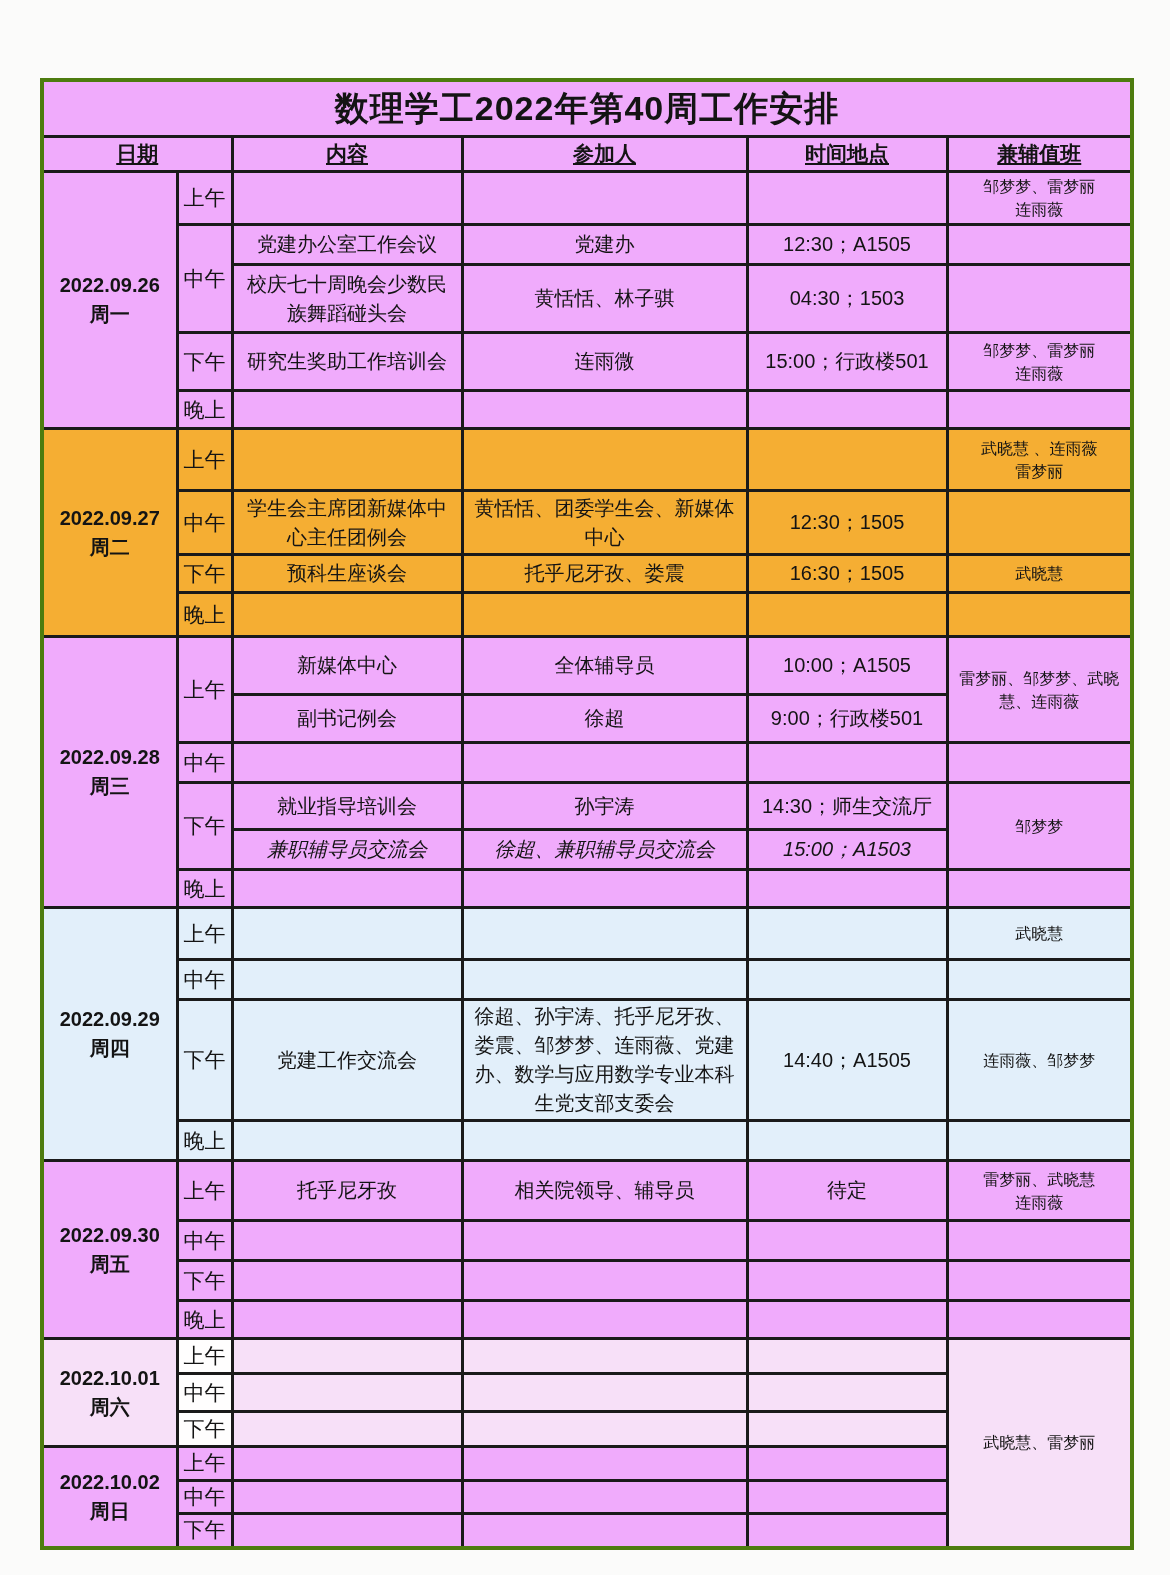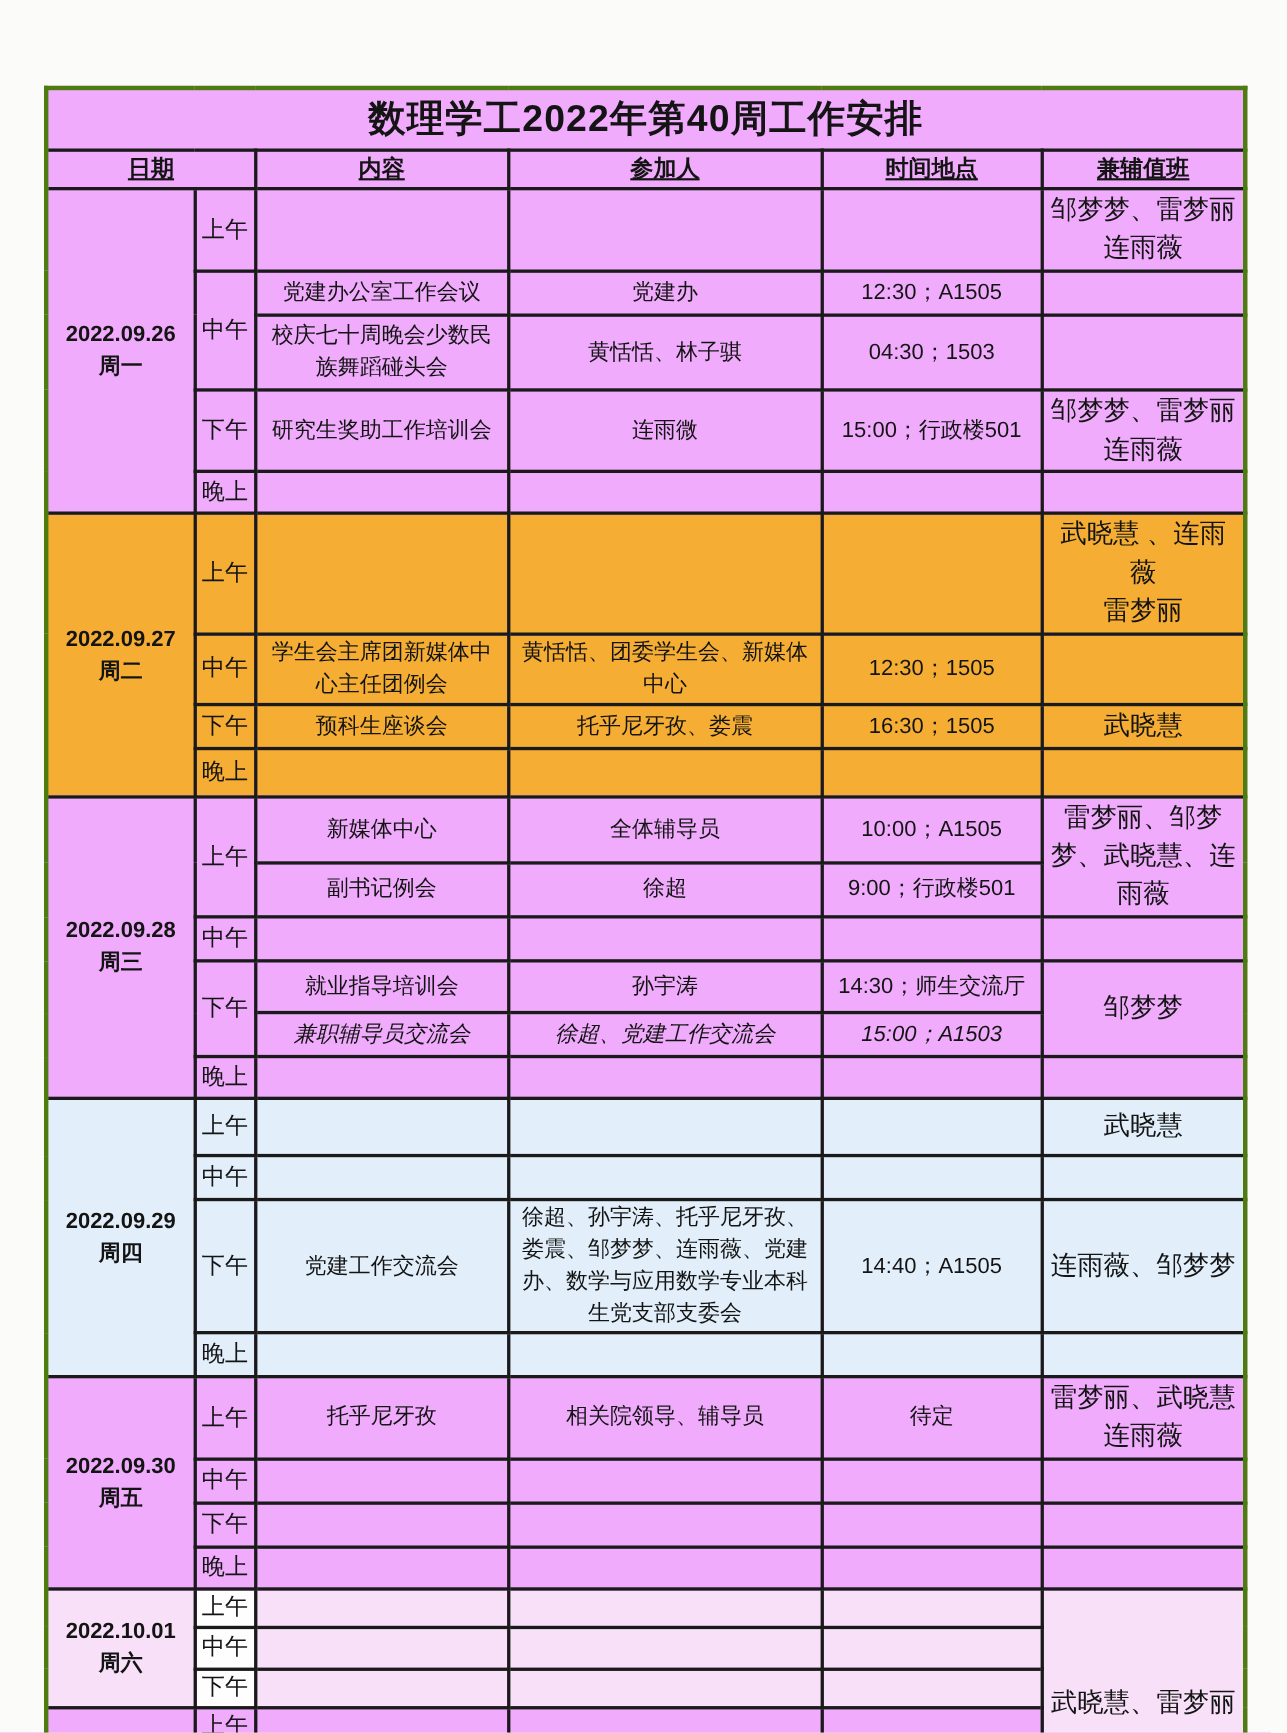--- a/index.html
+++ b/index.html
@@ -42,21 +42,21 @@
     font-weight: bold;
     height: 32px;
     padding: 0 4px;
     text-decoration: underline;
   }
   .col-0 { font-size: 20px; font-weight: bold; letter-spacing: 0; padding: 0 1px; }
   .col-1 { font-size: 21px; padding: 0 2px; }
   .col-2 { font-size: 20px; }
   .col-3 { font-size: 20px; margin-left: 41px; }
   .col-4 { font-size: 20px; padding: 0 3px; }
-  .col-5 { font-size: 24px; text-align: center; }
+  .col-5 { font-size: 16px; text-align: center; }
   tr.bg-orange { background: #f5ae33; }
   tr.bg-blue   { background: #e2effa; }
   tr.bg-pink   { background: #f7e0f8; }
   td.bg-white  { background: #fffefe; }
 </style>
 </head>
 <body>
 
 <div class="sheet">
   <table class="schedule">
@@ -173,21 +173,21 @@
         </tr>
         <tr style="height: 47px;">
           <td class="col-1" rowspan="2">下午</td>
           <td class="col-2">就业指导培训会</td>
           <td class="col-3">孙宇涛</td>
           <td class="col-4">14:30；师生交流厅</td>
           <td class="col-5" rowspan="2">邹梦梦</td>
         </tr>
         <tr style="height: 40px; font-style: italic;">
           <td class="col-2">兼职辅导员交流会</td>
-          <td class="col-3">徐超、党建工作交流会</td>
+          <td class="col-3">徐超、兼职辅导员交流会</td>
           <td class="col-4">15:00；A1503</td>
         </tr>
         <tr style="height: 38px;">
           <td class="col-1">晚上</td>
           <td class="col-2"></td>
           <td class="col-3"></td>
           <td class="col-4"></td>
           <td class="col-5"></td>
         </tr>
         <tr class="bg-blue" style="height: 52px;">

